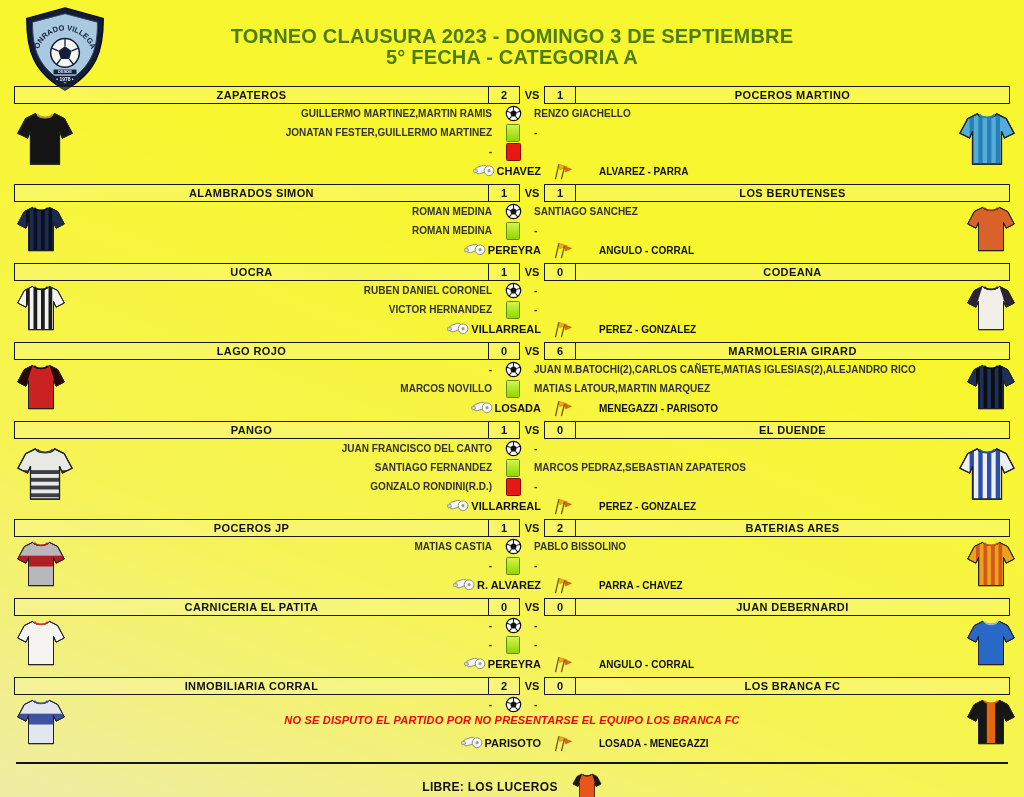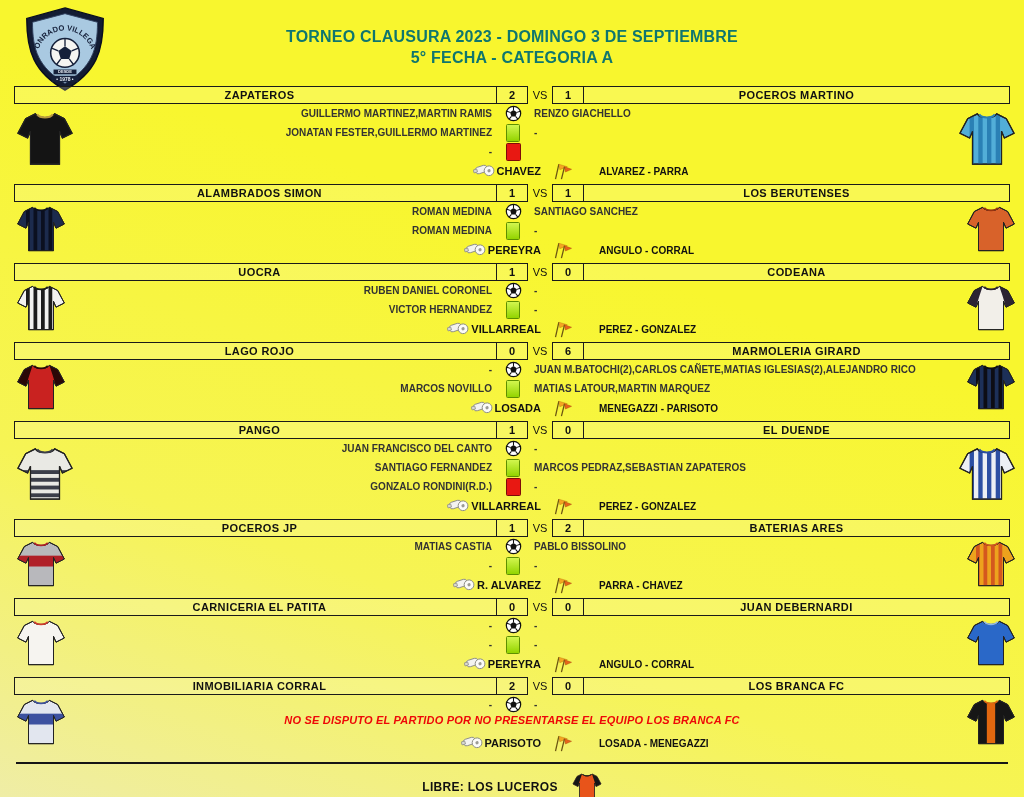--- a/index.html
+++ b/index.html
@@ -3,35 +3,35 @@
 <meta charset="utf-8">
 <style>
   html,body{margin:0;padding:0;}
   body{
     width:1024px;height:797px;overflow:hidden;
     font-family:"Liberation Sans", sans-serif;
     background:linear-gradient(200deg,#f8f62e 35%, #f6f455 70%, #efeda6 100%);
     color:#111;
   }
   .titlewrap{padding-top:26px;padding-bottom:18px;text-align:center;}
-  .title{font-size:16px;font-weight:bold;letter-spacing:.2px;line-height:21px;color:#0f766e;}
+  .title{font-size:20px;font-weight:bold;letter-spacing:.2px;line-height:21px;color:#4d7c0f;}
   .badge{position:absolute;left:14px;top:6px;width:102px;height:86px;}
   .match{position:relative;margin:0 14px 4px 14px;}
   .mhead{display:flex;height:18px;align-items:stretch;}
   .hbox{border:1.4px solid #1a1a1a;background:rgba(255,255,210,.22);display:flex;align-items:stretch;}
-  .hbox.l{width:504px;padding-left:8px;}
+  .hbox.l{width:504px;}
   .hbox.r{flex:1;}
   .tname{flex:1;display:flex;align-items:center;justify-content:center;
          font-size:11px;font-weight:bold;letter-spacing:.4px;white-space:nowrap;}
   .score{width:30px;display:flex;align-items:center;justify-content:center;
          font-size:11px;font-weight:bold;}
   .hbox.l .score{border-left:1.4px solid #1a1a1a;}
   .hbox.r .score{border-right:1.4px solid #1a1a1a;}
   .vs{width:24px;display:flex;align-items:center;justify-content:center;
-      font-size:11px;font-weight:normal;}
+      font-size:11px;font-weight:bold;}
   .drow{display:grid;grid-template-columns:484px 30px 1fr;height:19px;align-items:center;}
   .dl{text-align:right;padding-right:6px;font-size:10px;font-weight:bold;color:#333;white-space:nowrap;overflow:visible;}
   .dr{text-align:left;padding-left:6px;font-size:10px;font-weight:bold;color:#333;white-space:nowrap;}
   .dic{display:flex;align-items:center;justify-content:center;}
   .ball{width:17px;height:17px;}
   .cardy{width:12px;height:16px;background:linear-gradient(#d2f64e,#93d400);
          border:1px solid #5d8f00;border-radius:1.5px;}
   .cardr{width:13px;height:16px;background:#e81812;border:1px solid #7e0b08;border-radius:1.5px;}
   .orow{display:grid;grid-template-columns:527px 40px 1fr;height:19px;align-items:center;}
   .ol{display:flex;align-items:center;justify-content:flex-end;

